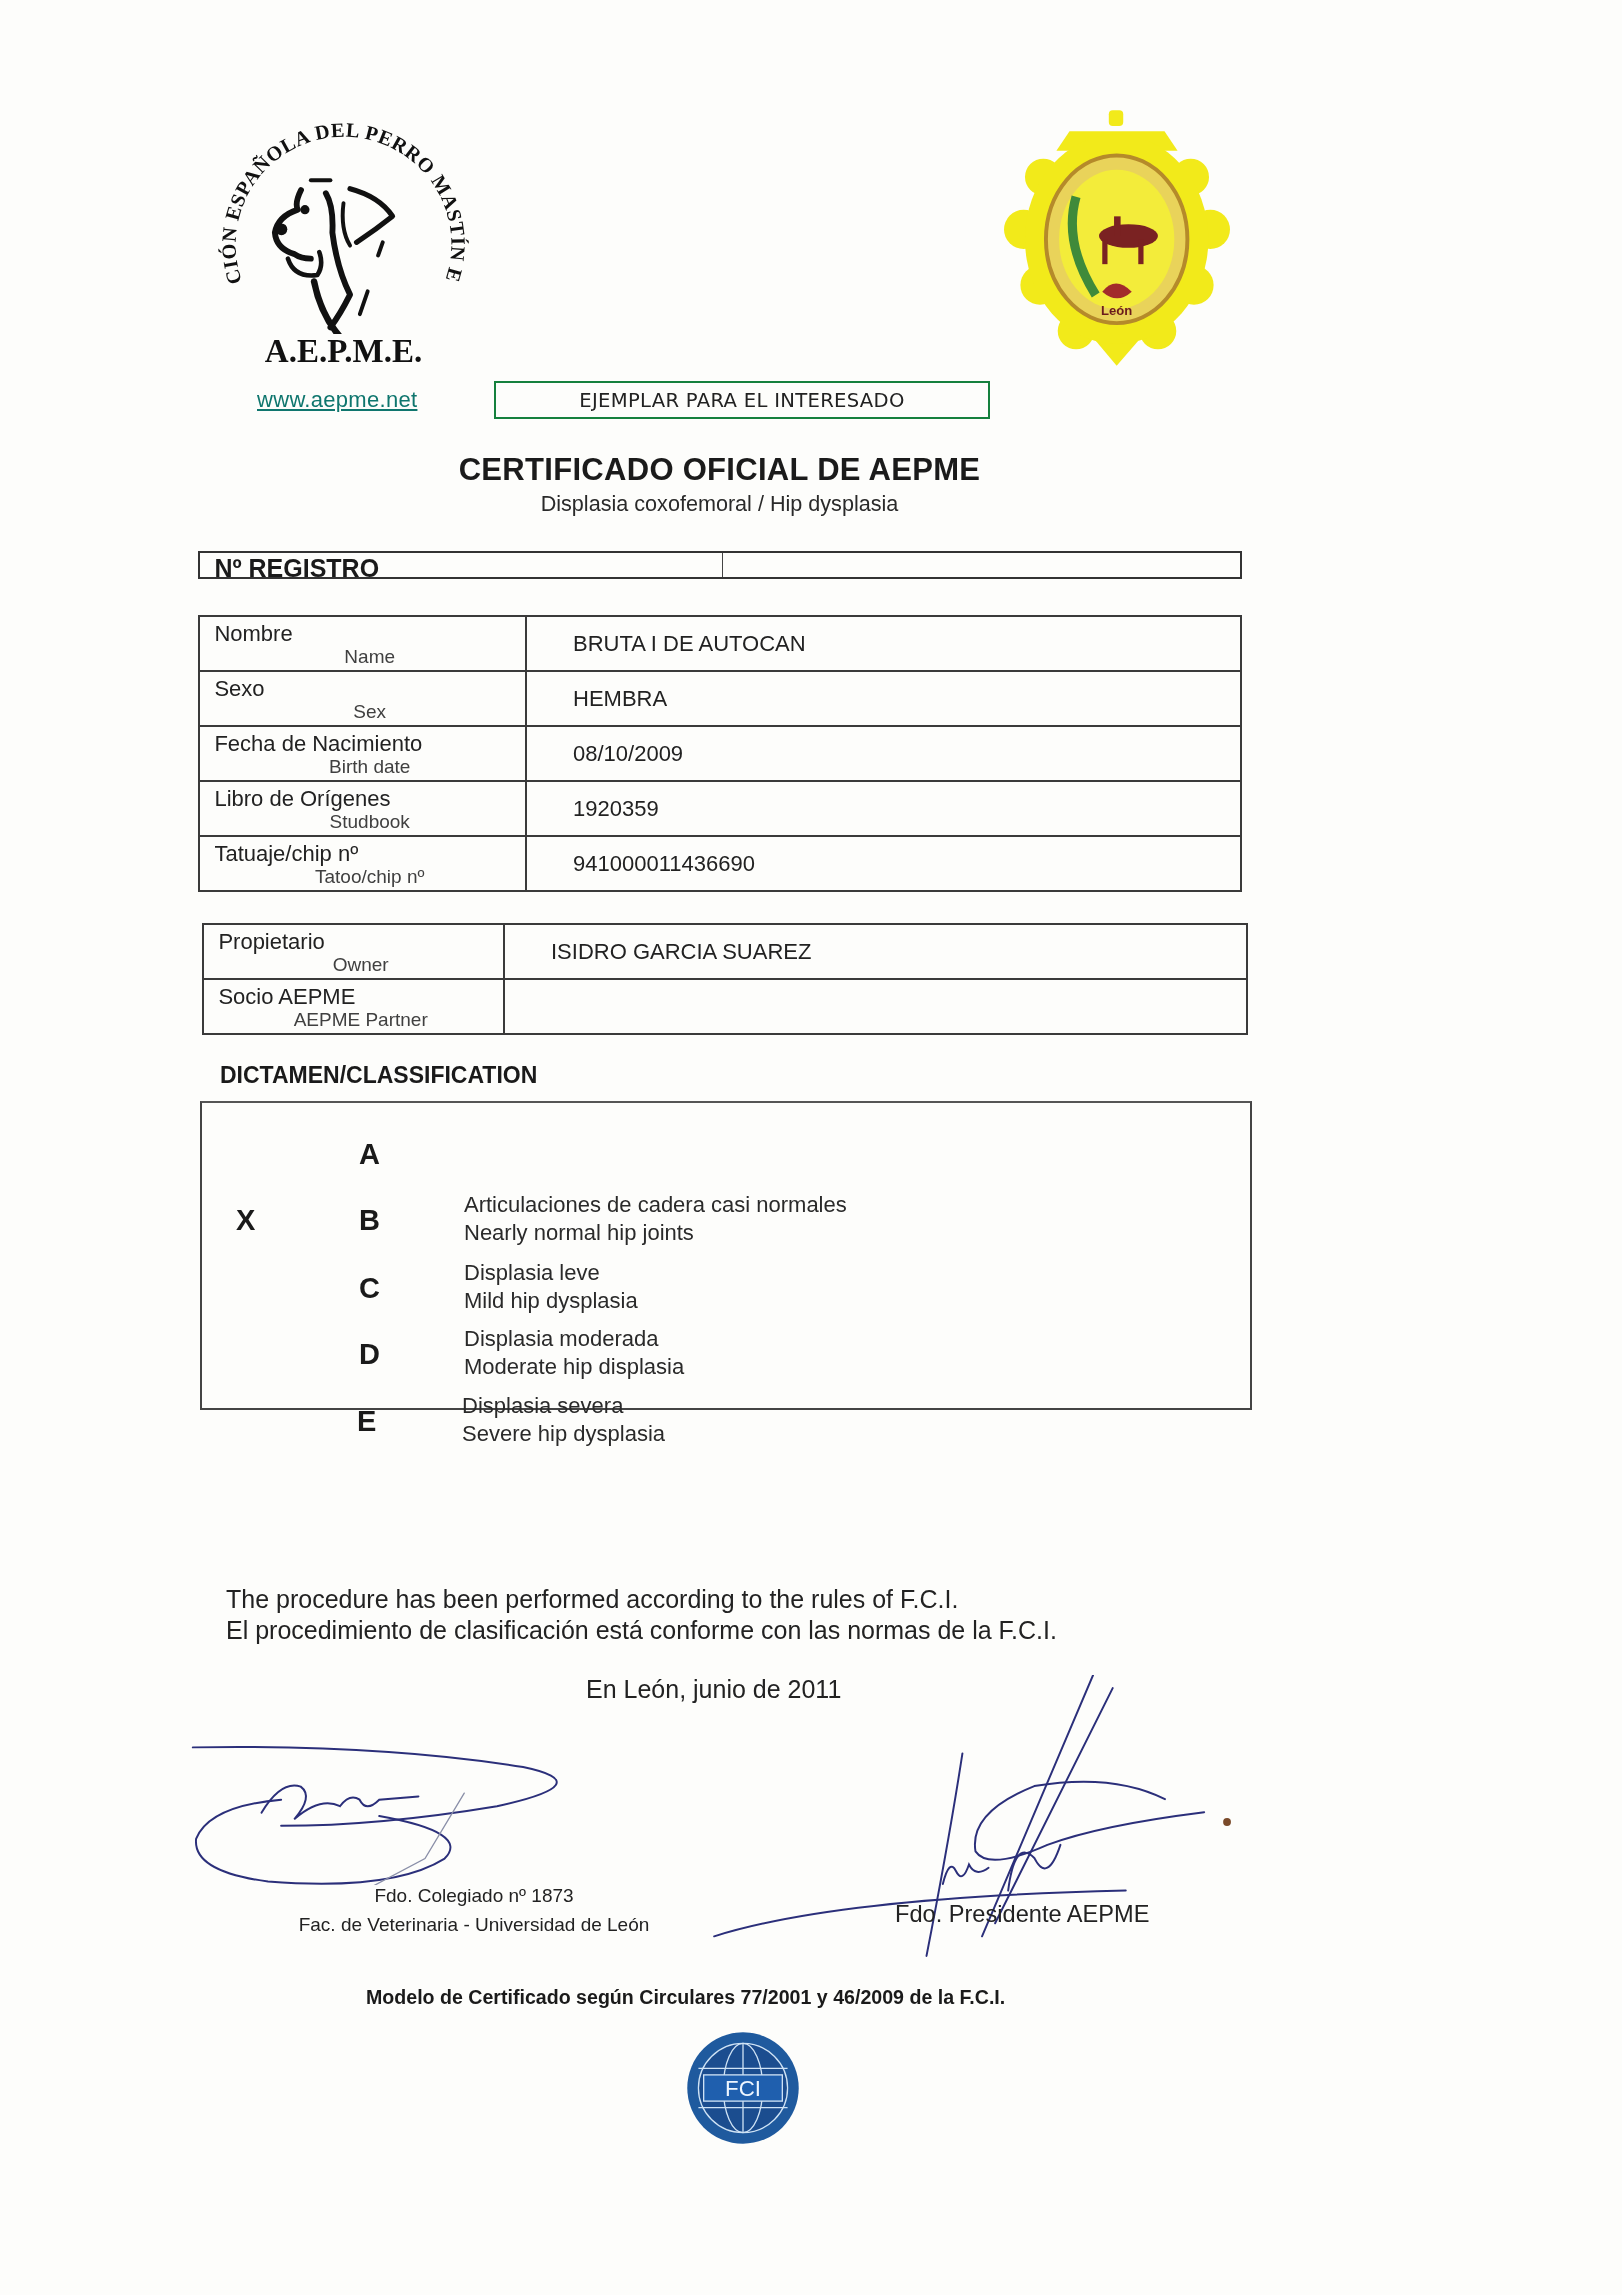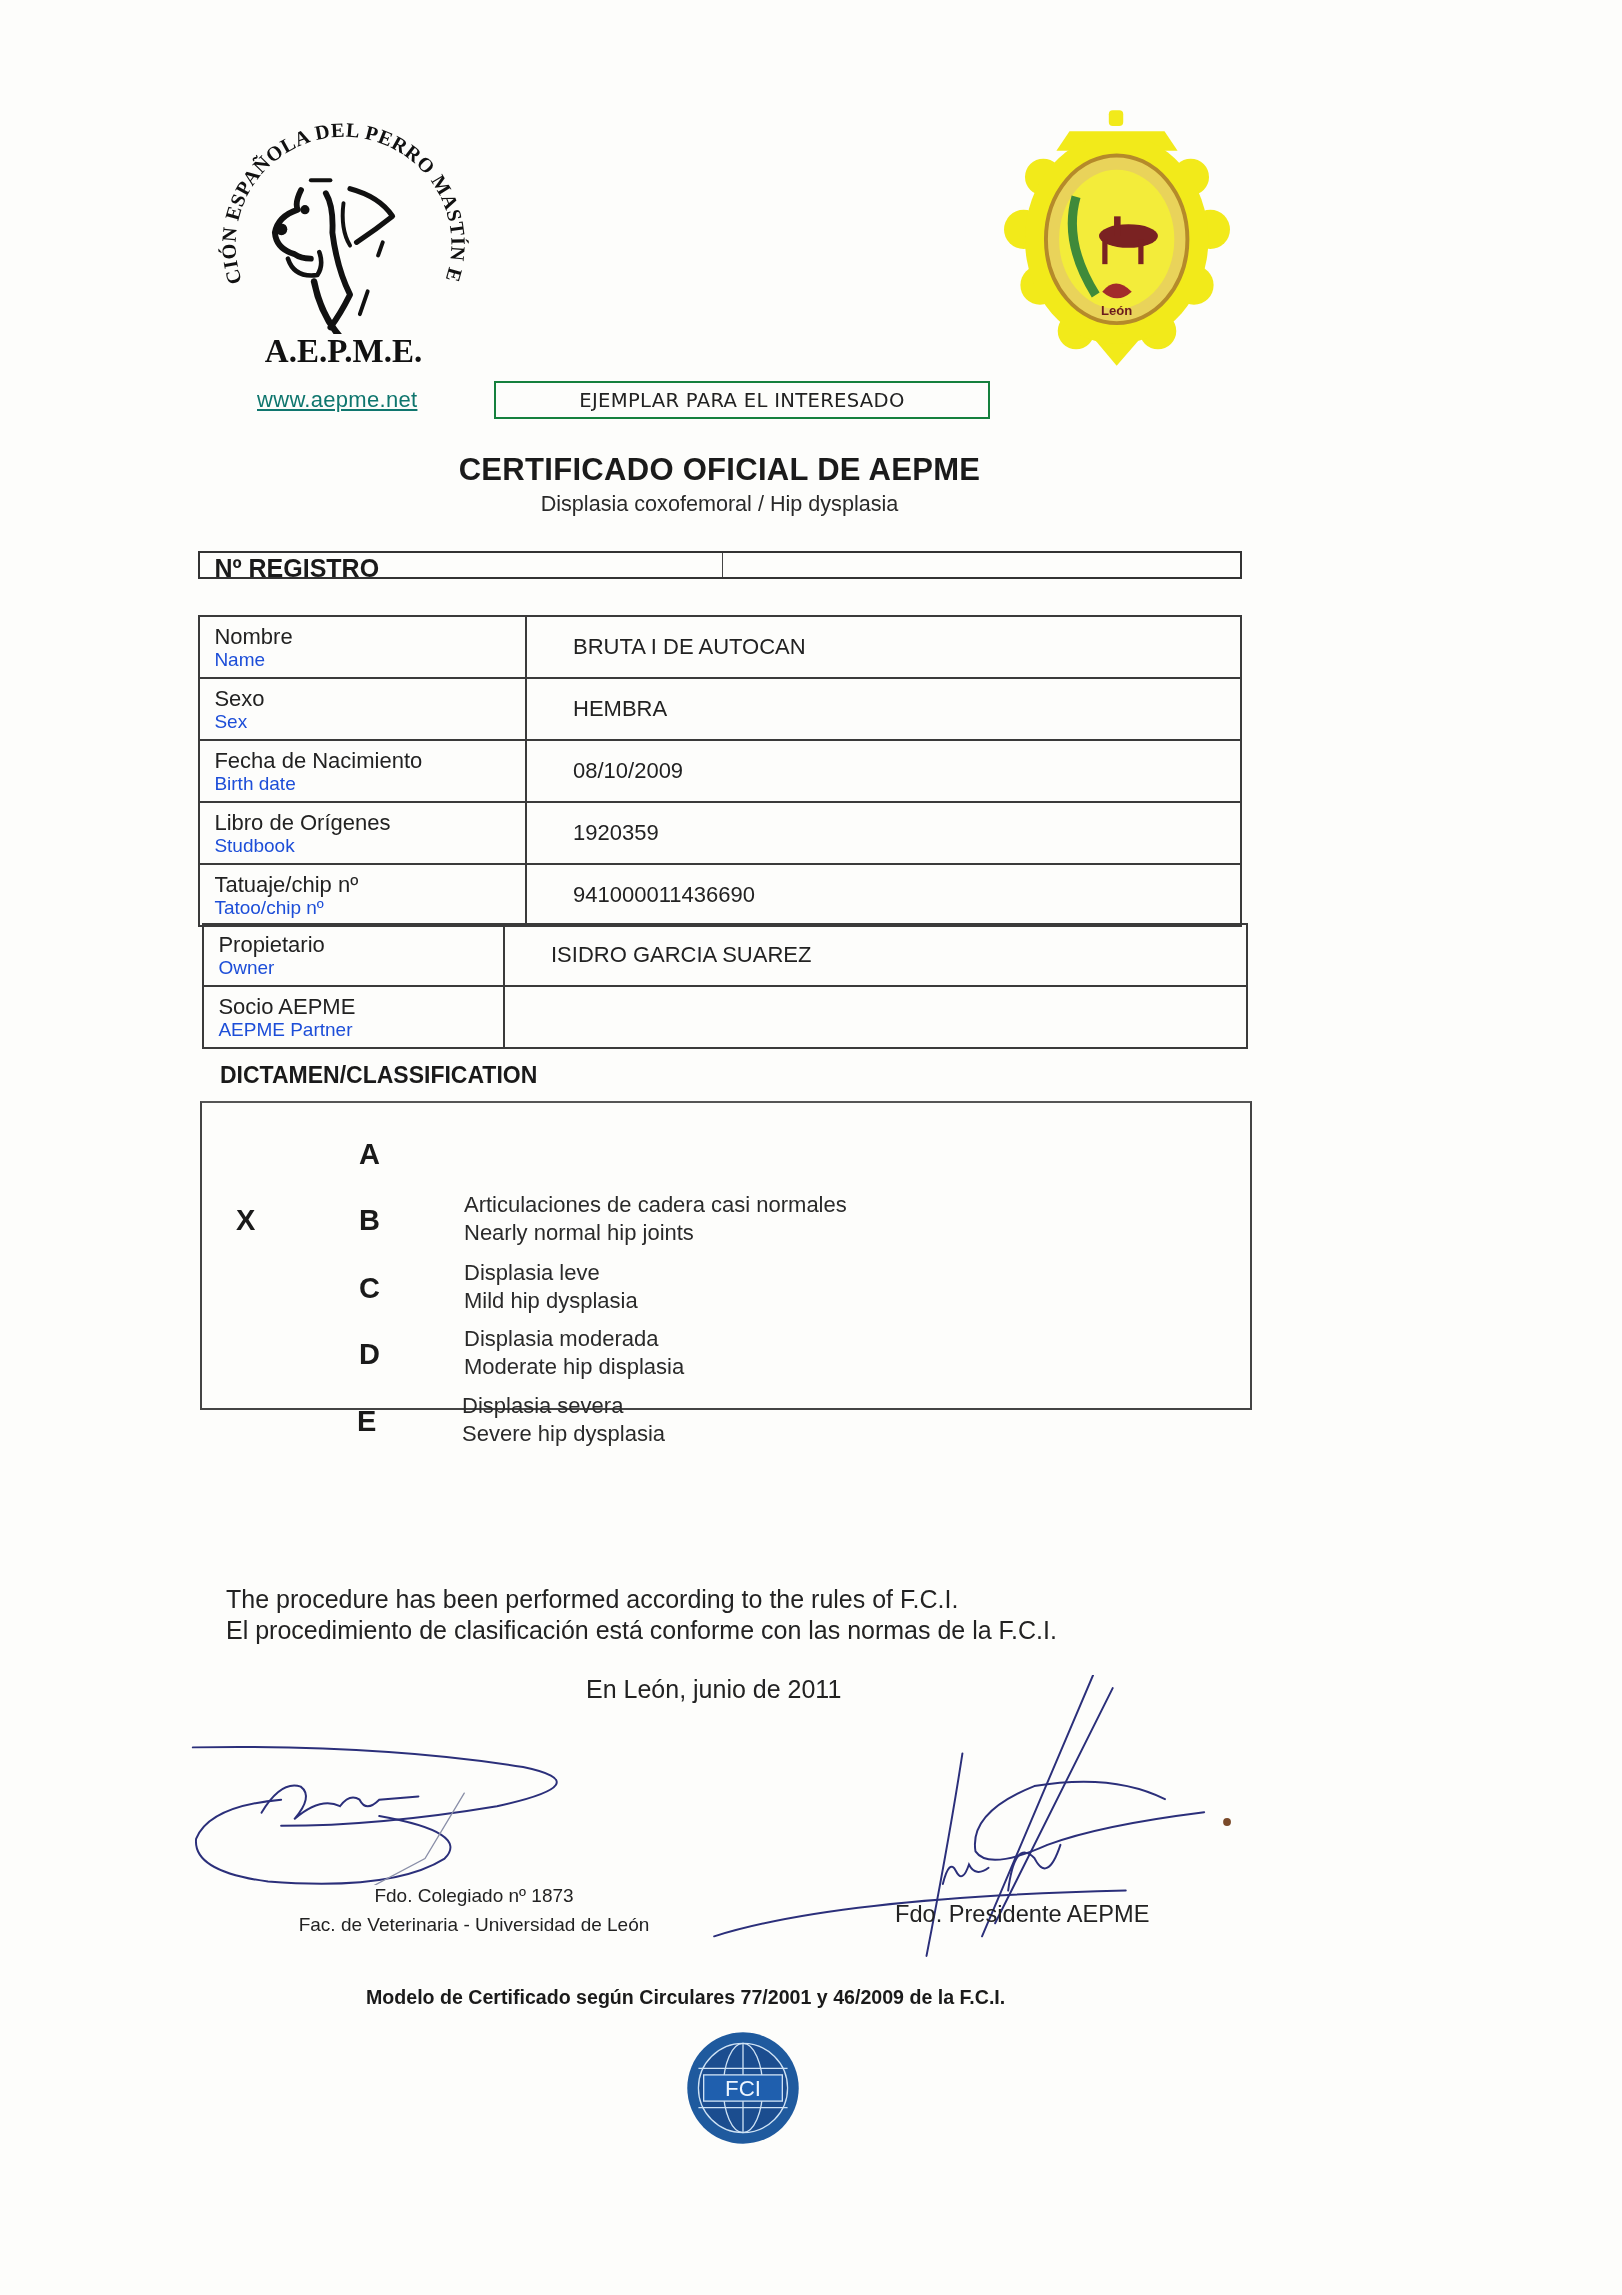--- a/index.html
+++ b/index.html
@@ -44,25 +44,25 @@
   #registro-box .lbl {
     width: 523px; padding-left: 14.4px; font-size: 25px; font-weight: bold; line-height: 30px;
     border-right: 1.3px solid #444; box-sizing: border-box;
   }
   #registro-box .val { flex: 1; }
 
   
   table.grid {
     position: absolute; border-collapse: collapse; table-layout: fixed;
   }
-  table.grid td { border: 2px solid #3a3a3a; vertical-align: middle; padding: 7px; }
+  table.grid td { border: 2px solid #3a3a3a; vertical-align: middle; padding: 0; }
   table.grid td.l { padding-left: 14.4px; }
   table.grid td.v { padding-left: 46px; font-size: 22px; color: #222; }
   .l .es { display: block; font-size: 22px; line-height: 25px; color: #222; }
-  .l .en { display: block; font-size: 19px; line-height: 21px; color: #1d4ed8; }
+  .l .en { display: block; font-size: 19px; line-height: 21px; color: #404040; text-align: center; }
 
   #details-table { left: 198px; top: 615px; width: 1044px; }
   #details-table tr { height: 55px; }
   #owner-table { left: 202px; top: 923px; width: 1046px; }
   #owner-table tr { height: 55px; }
 
   #dictamen-heading { left: 220px; top: 1062px; font-size: 23px; font-weight: bold; color: #1a1a1a; }
 
   
   #class-box {

